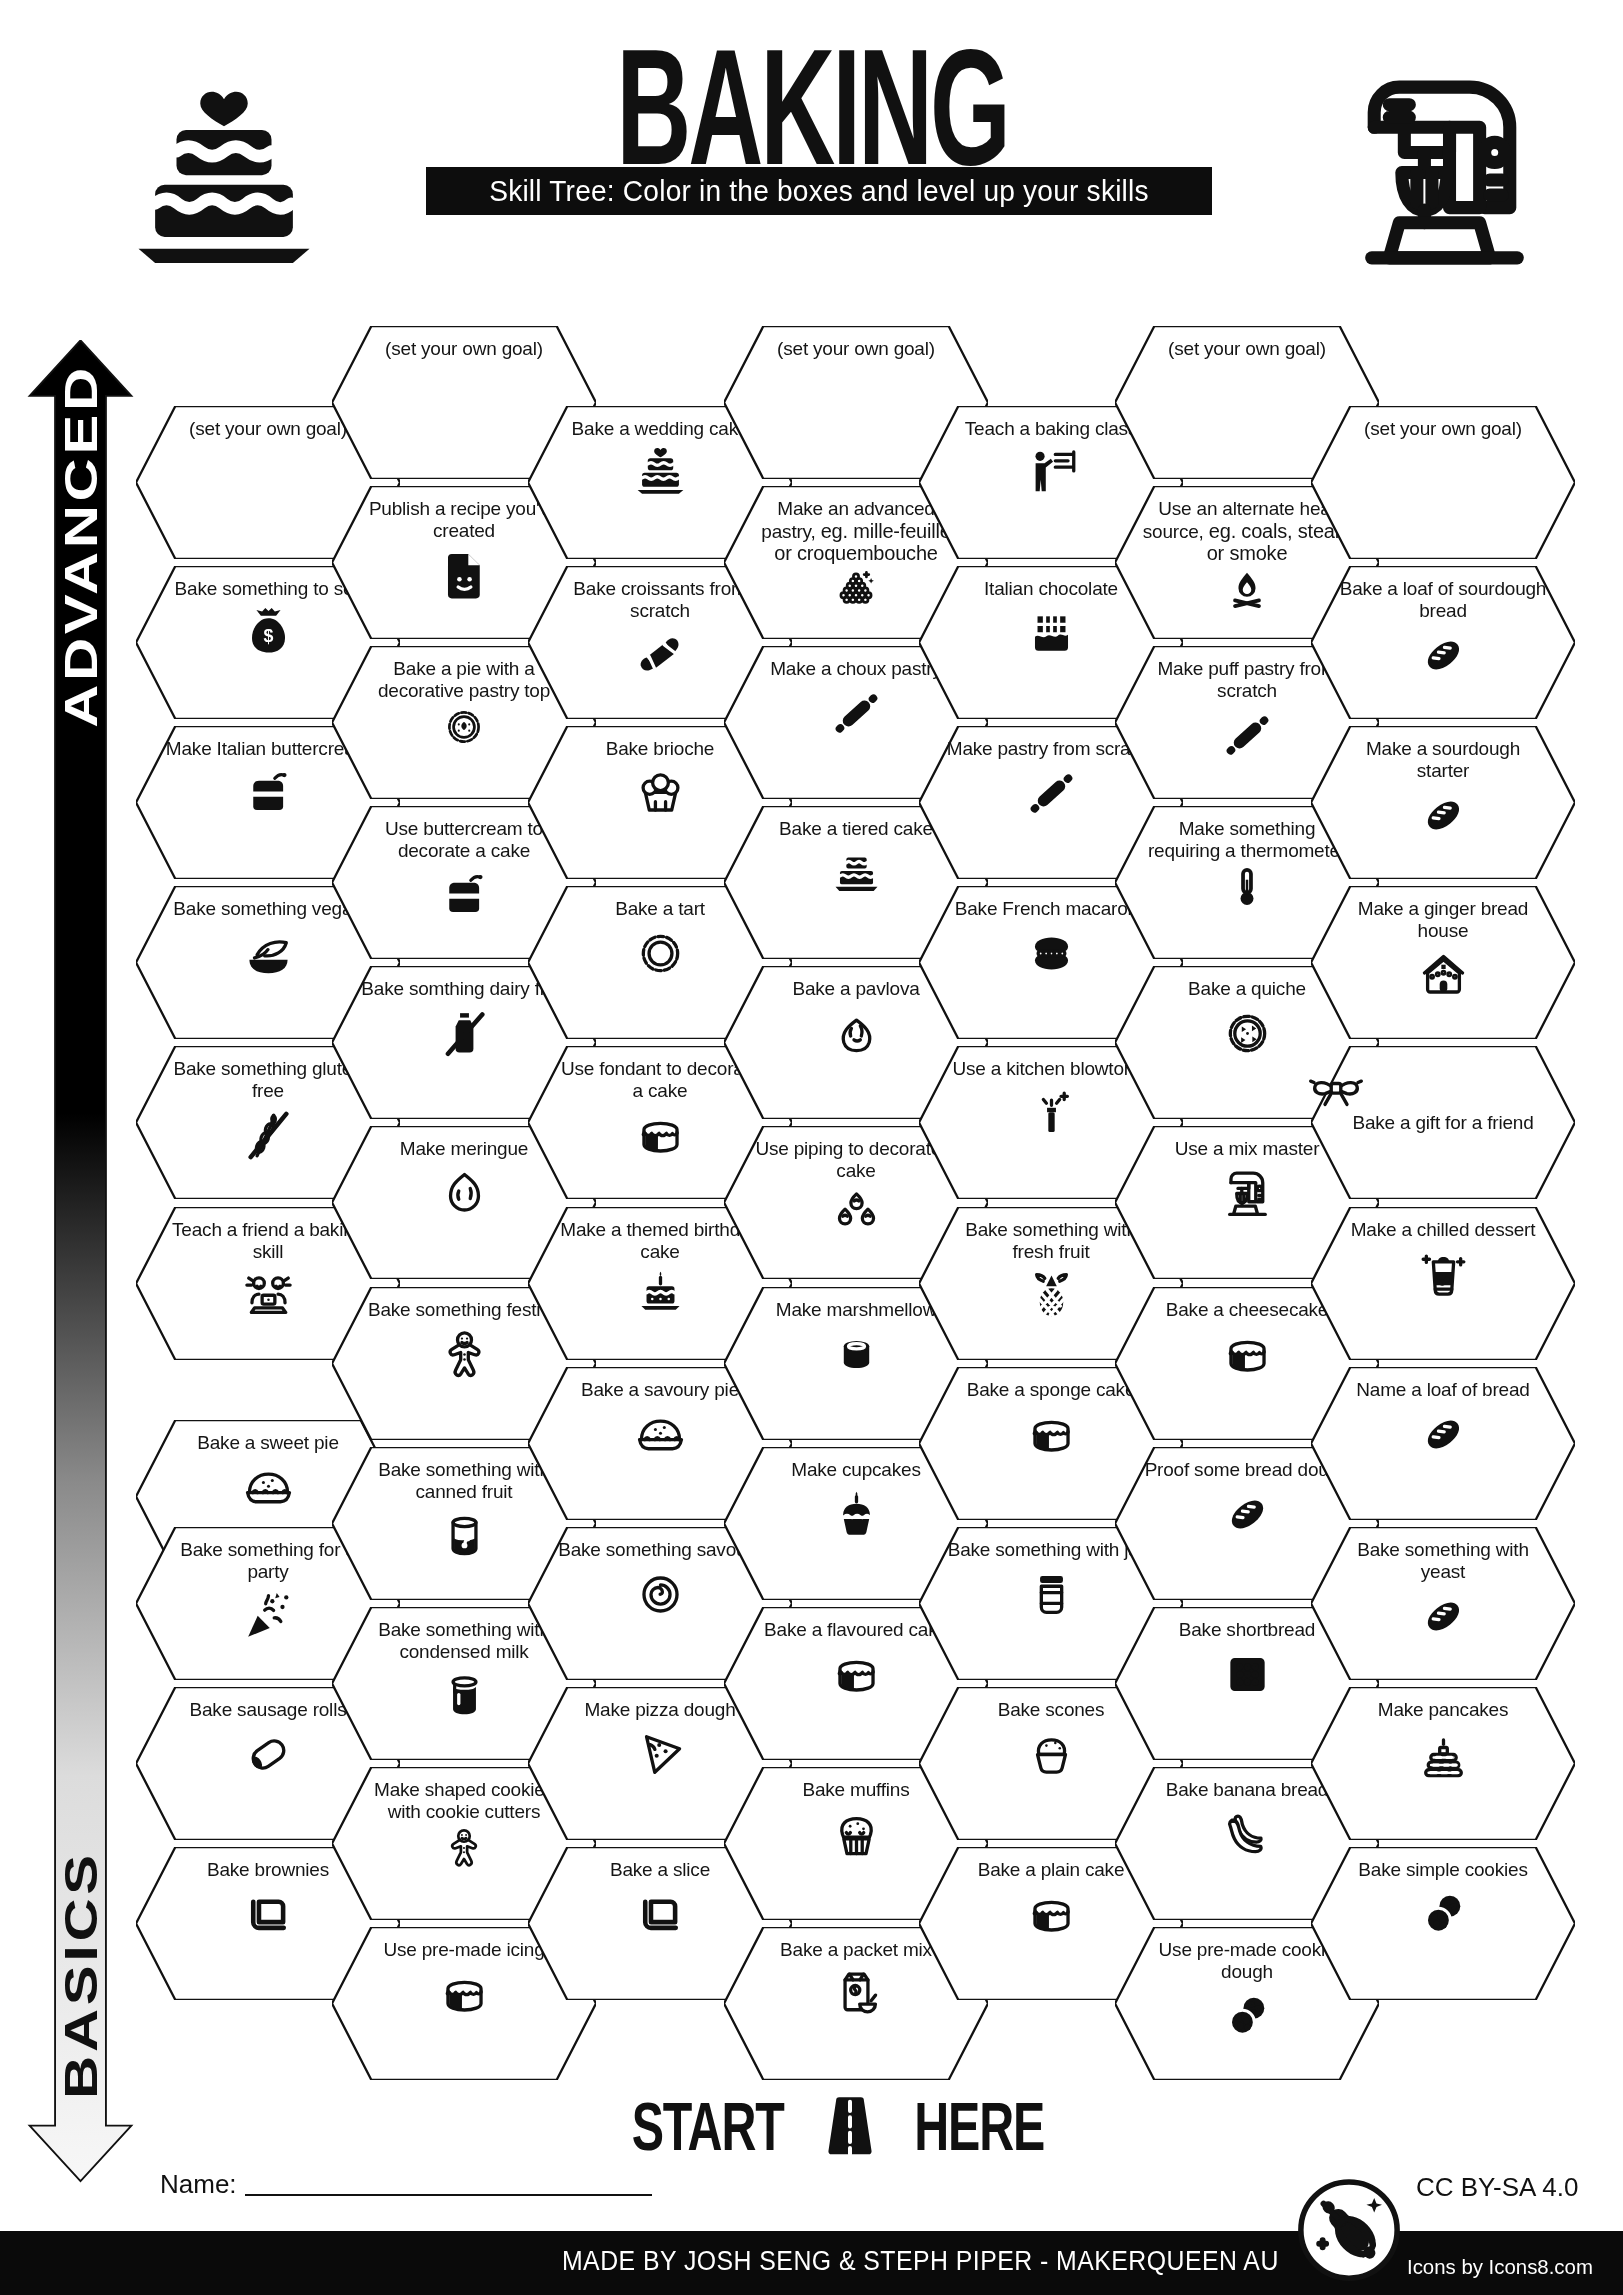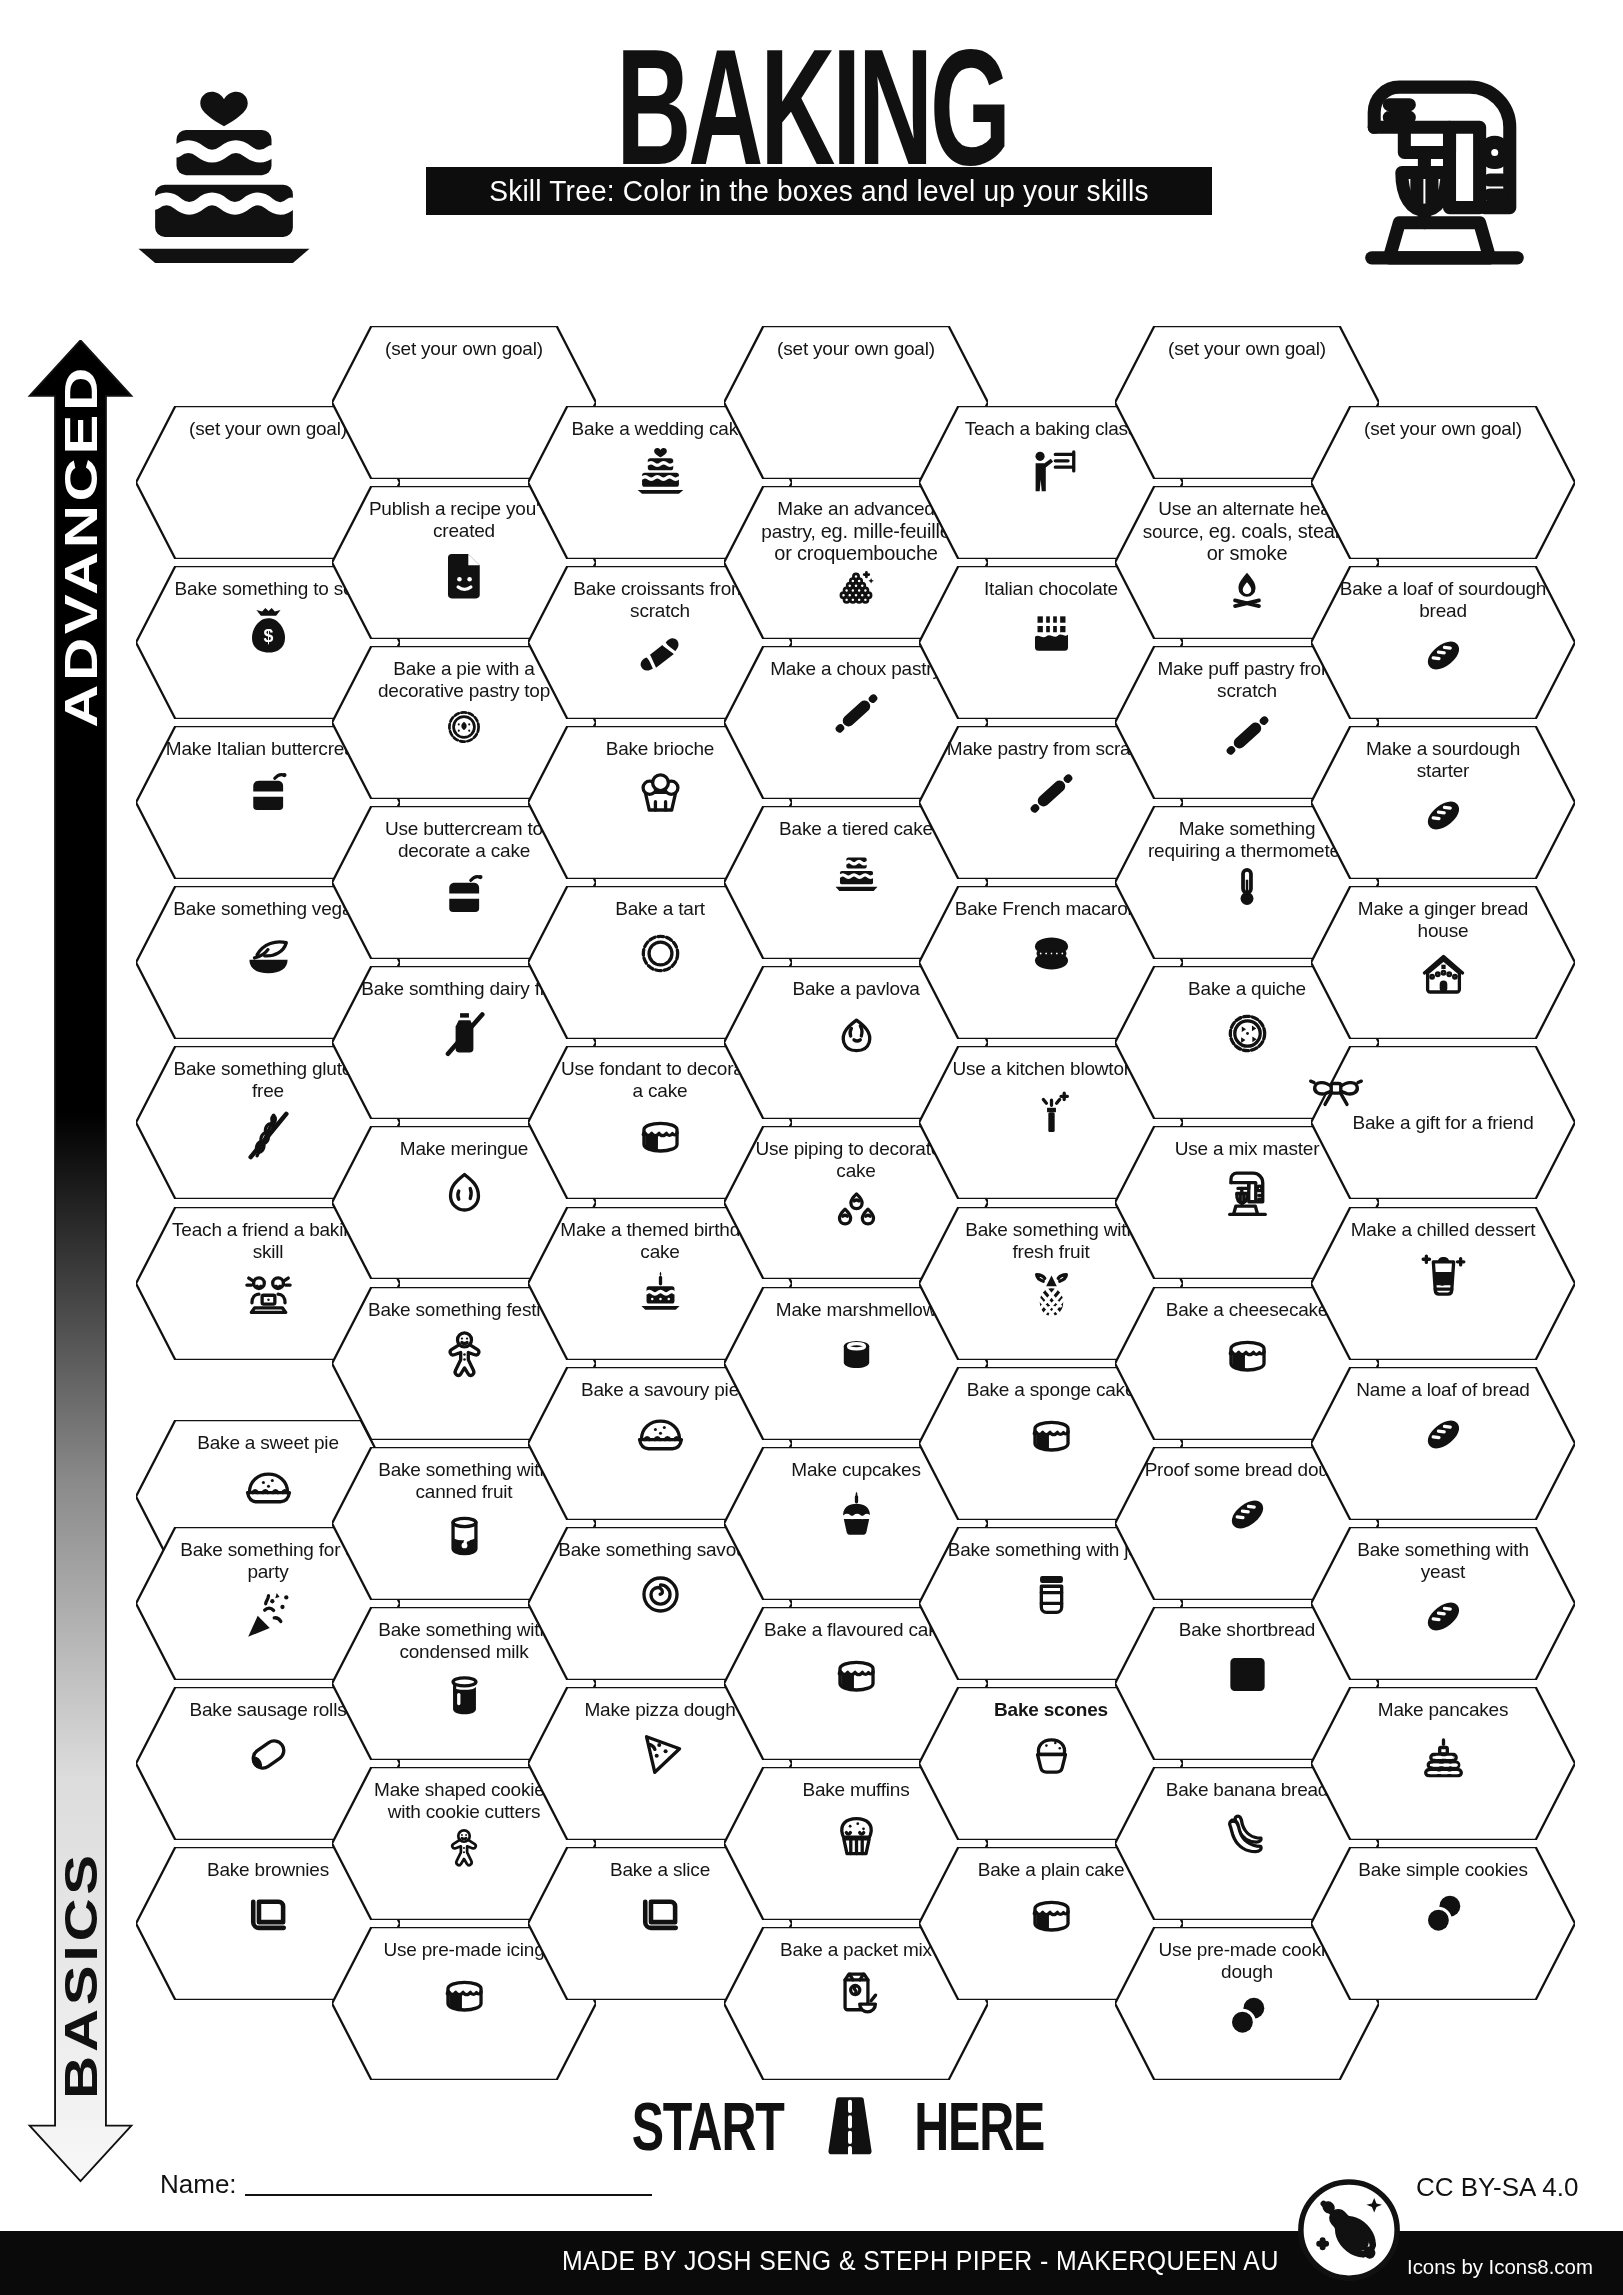--- a/index.html
+++ b/index.html
@@ -934,21 +934,21 @@
           <div class="hex-label">Bake something with jam</div>
           <div class="hex-icon">
             <svg class="ic" viewBox="0 0 48 48">
               <rect class="f" x="15" y="9.5" width="18" height="5.5" rx="1.8"></rect>
               <path class="wf" d="M16 17.5h16V34a4 4 0 0 1-4 4h-8a4 4 0 0 1-4-4z"></path>
               <path d="M16 22.5h16M16 31h16"></path>
             </svg>
           </div>
         </div>
       </div>
-      <div class="hex" style="left: 919px; top: 1687px; font-weight: bold;">
+      <div class="hex" style="left: 919px; top: 1687px;">
         <svg class="hex-outline" viewBox="0 0 570 330">
           <polygon points="0,165 85,0 485,0 570,165 485,330 85,330"></polygon>
         </svg>
         <div class="hex-content">
           <div class="hex-label">Bake scones</div>
           <div class="hex-icon">
             <svg class="ic" viewBox="0 0 48 48">
               <path class="wf" d="M14 24c-1.6-7.5 3.6-11.5 10-11.5S35.6 16.5 34 24z"></path>
               <path class="wf" d="M13 24h22l-2.6 10.5c-.5 2-2 3.3-4.4 3.3h-8c-2.4 0-3.9-1.3-4.4-3.3z"></path>
               <circle class="f" cx="20" cy="17" r="1"></circle>

